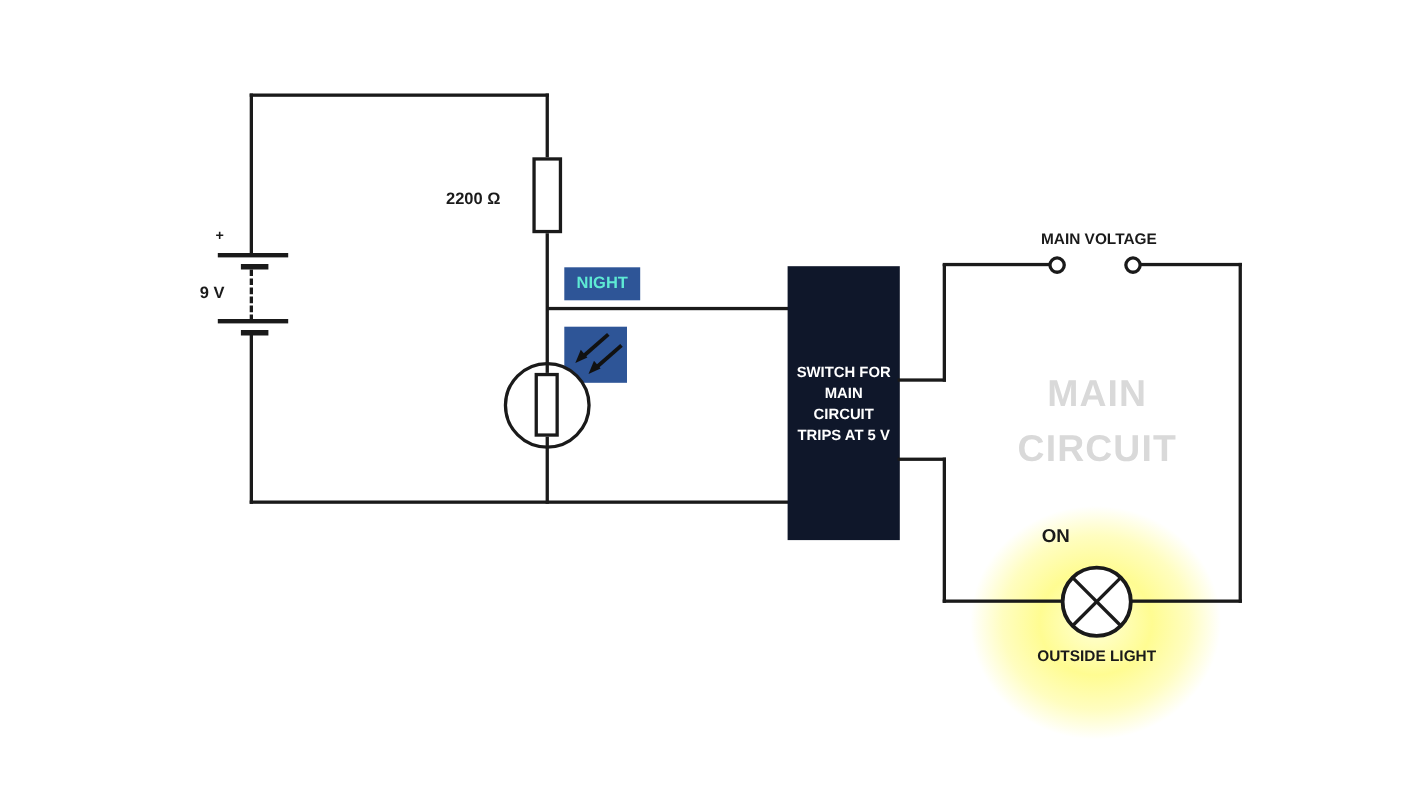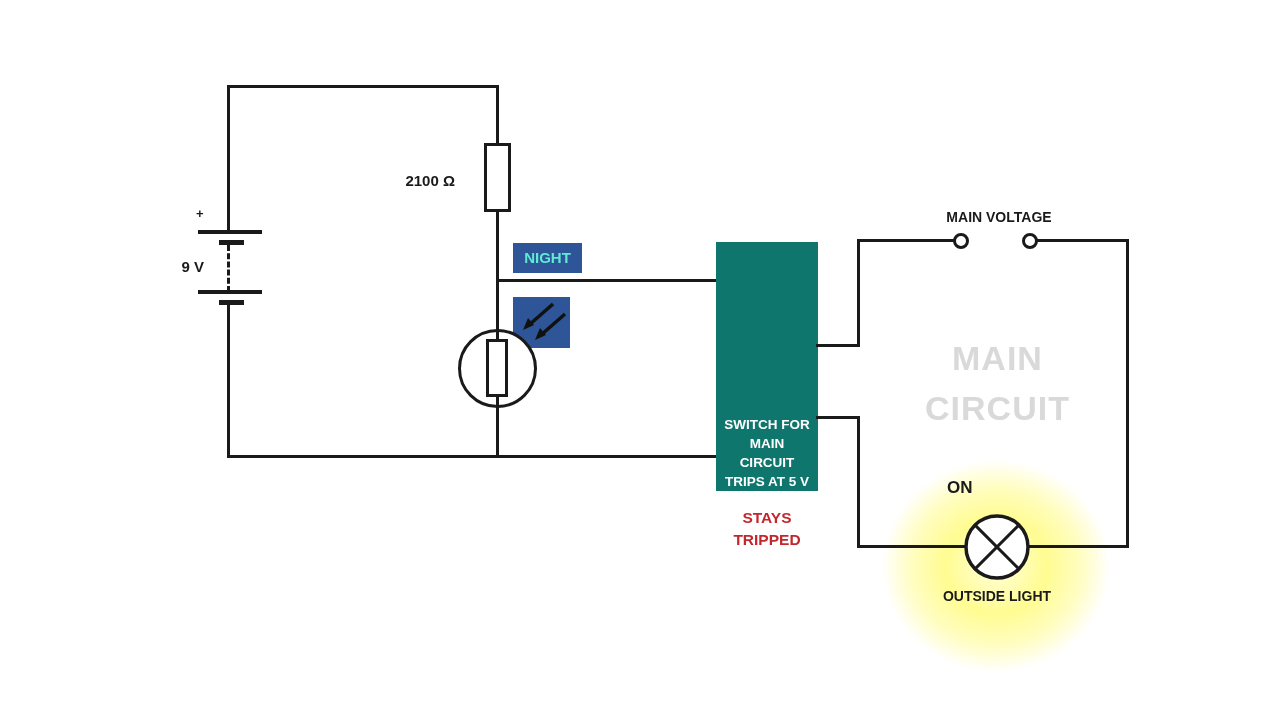--- a/index.html
+++ b/index.html
@@ -30,22 +30,22 @@
   .ldr-circle {
     position: absolute; left: 458px; top: 329px; width: 73px; height: 73px;
     background: #ffffff; border: 3px solid #1a1a1a; border-radius: 50%;
   }
   .ldr-rect {
     position: absolute; left: 486px; top: 339px; width: 16px; height: 52px;
     background: #ffffff; border: 3px solid #1a1a1a;
   }
   .gray-box {
     position: absolute; left: 716px; top: 242px; width: 102px; height: 249px;
-    background: #0f766e; display: flex; flex-direction: column;
-    justify-content: flex-end; align-items: center;
+    background: #0f172a; display: flex; flex-direction: column;
+    justify-content: center; align-items: center;
     color: #ffffff; font-size: 13.5px; line-height: 19px; text-align: center;
   }
   .status-text {
     position: absolute; left: 716px; top: 507px; width: 102px;
     color: #C2272D; font-size: 15.5px; line-height: 22px; text-align: center;
   }
   .contact {
     position: absolute; width: 10px; height: 10px; background: #ffffff;
     border: 3px solid #1a1a1a; border-radius: 50%;
   }
@@ -96,21 +96,21 @@
     <div class="plate-long" style="left:198px; top:230px;"></div>
     <div class="plate-short" style="left:219px; top:240px;"></div>
     <div class="bat-dash" style="left:227px; top:245px;"></div>
     <div class="plate-long" style="left:198px; top:290px;"></div>
     <div class="plate-short" style="left:219px; top:300px;"></div>
     <div class="label" style="left:196px; top:206px; font-size:13px;">+</div>
     <div class="label" style="left:158px; top:258px; width:46px; text-align:right;">9 V</div>
   </div>
 
   <div class="resistor-rect"></div>
-  <div class="label" style="left:380px; top:172px; width:75px; text-align:right;">2100 Ω</div>
+  <div class="label" style="left:380px; top:172px; width:75px; text-align:right;">2200 Ω</div>
 
   <div class="blue-box night-box">NIGHT</div>
 
   <div class="blue-box arrow-box">
     <svg width="57" height="51" viewBox="0 0 57 51">
       <line x1="40" y1="7" x2="16" y2="28" stroke="#111111" stroke-width="3.5"></line>
       <polygon points="10,33 21,28 15,21" fill="#111111"></polygon>
       <line x1="52" y1="17" x2="28" y2="38" stroke="#111111" stroke-width="3.5"></line>
       <polygon points="22,43 33,38 27,31" fill="#111111"></polygon>
     </svg>
@@ -121,24 +121,20 @@
     <div class="wv" style="left:496px; top:331px; height:10px;"></div>
     <div class="wv" style="left:496px; top:396px; height:10px;"></div>
     <div class="ldr-rect"></div>
   </div>
 
   <div class="gray-box">
     <div>SWITCH FOR</div>
     <div>MAIN</div>
     <div>CIRCUIT</div>
     <div>TRIPS AT 5 V</div>
-  </div>
-  <div class="status-text">
-    <div>STAYS</div>
-    <div>TRIPPED</div>
   </div>
 
   <div class="wh" style="left:816px; top:344px; width:44px;"></div>
   <div class="wh" style="left:816px; top:416px; width:44px;"></div>
   <div class="wv" style="left:857px; top:240px; height:107px;"></div>
   <div class="wv" style="left:857px; top:416px; height:132px;"></div>
   <div class="wh" style="left:857px; top:239px; width:97px;"></div>
   <div class="wh" style="left:1037px; top:239px; width:92px;"></div>
   <div class="wv" style="left:1126px; top:239px; height:309px;"></div>
   <div class="wh" style="left:857px; top:545px; width:272px;"></div>

